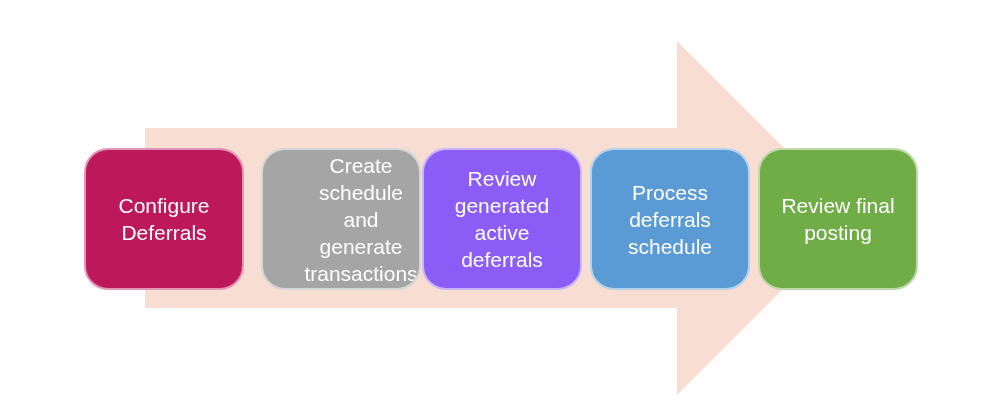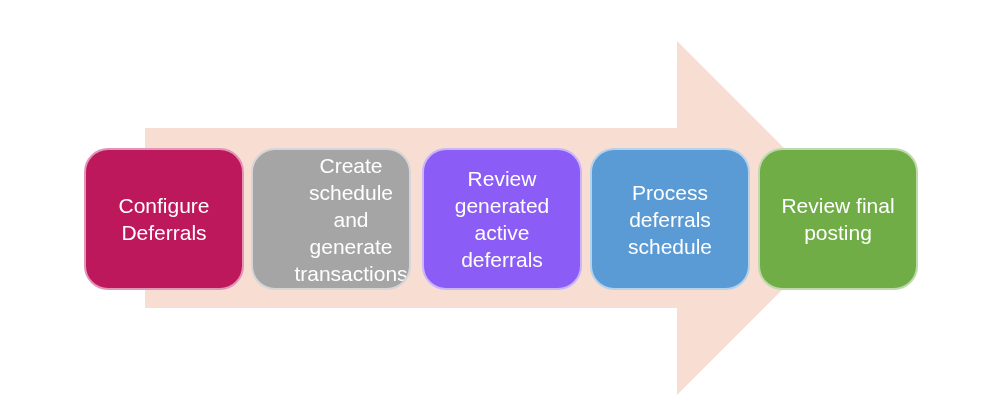--- a/index.html
+++ b/index.html
@@ -42,21 +42,21 @@
     align-items: center;
     justify-content: center;
     text-align: center;
     color: #ffffff;
     font-size: 21px;
     line-height: 27px;
     white-space: pre-line;
     overflow: hidden;
   }
   .step-1 { left: 84px;  }
-  .step-2 { left: 251px; padding-left: 40px; }
+  .step-2 { left: 261px; padding-left: 40px; }
   .step-3 { left: 422px; }
   .step-4 { left: 590px; }
   .step-5 { left: 758px; }
 </style>
 </head>
 <body>
 
 <div class="canvas">
 
   <div class="arrow-body" style="background: rgb(248, 221, 211);"></div>

